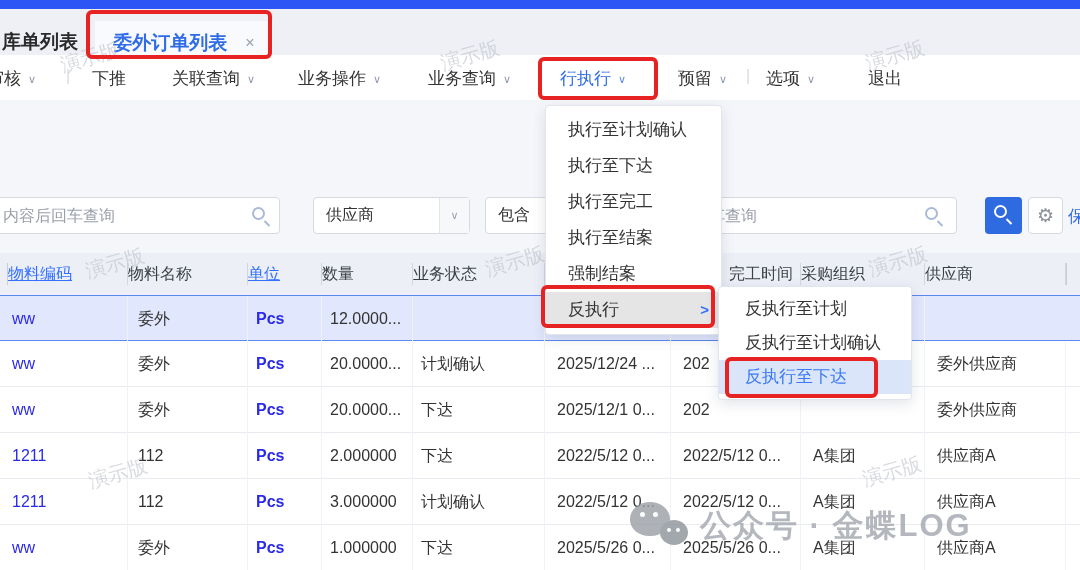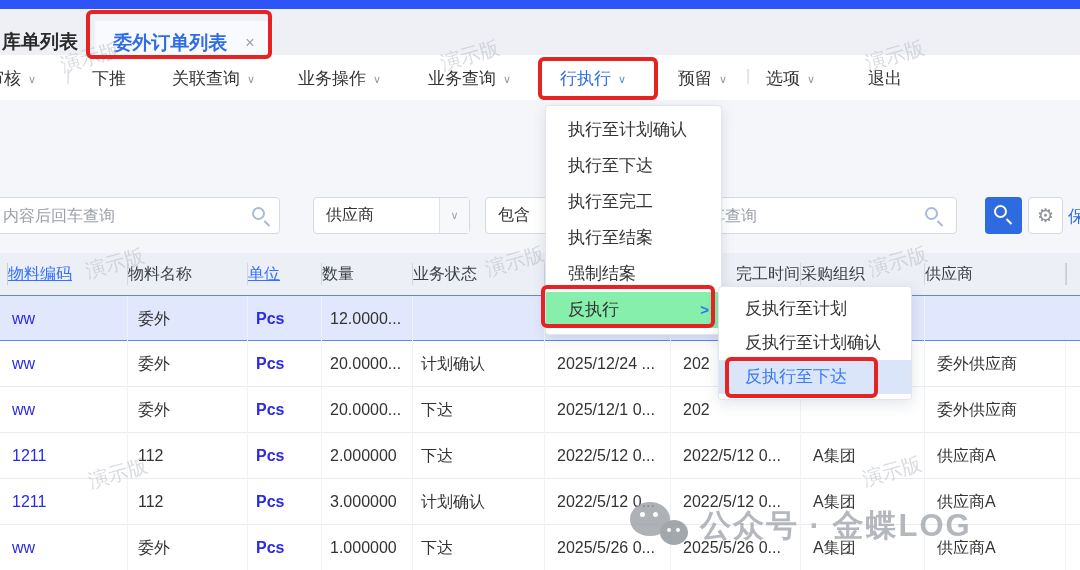--- a/index.html
+++ b/index.html
@@ -40,21 +40,21 @@
   .save-partial { position:absolute; left:1068px; top:205px; font-size:17px; color:#2f6ce6; white-space:nowrap; }
 
   
   .table { position:absolute; left:0; top:253px; width:1080px; }
   .thead, .trow { display:grid; grid-template-columns:8px 120px 120px 74px 91px 132px 126px 130px 124px 141px 1fr; align-items:center; }
   .thead { height:42px; background:#edeff7; font-size:16px; color:#3a3f47; }
   .thead > div { text-align:left; border-right:1px solid #d2d6e0; height:22px; line-height:22px; overflow:hidden; white-space:nowrap; }
   .thead > div.edge, .thead > div.rest { border-right:none; }
   .thead > div.edge { border-right:1px solid #c9cdd8; }
   .thead .hlink { color:#3370ff; text-decoration:underline; }
-  .thead .h-finish { text-align:right; padding-left:51px; }
+  .thead .h-finish { text-align:center; padding-left:51px; }
   .thead .h-rest { border-right:none; border-left:1px solid #c9cdd8; }
   .trow { height:46px; background:#fff; border-bottom:1px solid #e9ebf0; font-size:16px; }
   .trow > div { height:46px; line-height:46px; white-space:nowrap; overflow:hidden; border-right:1px solid #f1f2f6; }
   .trow > div.edge, .trow > div.rest { border-right:none; }
   .trow .c-code { padding-left:4px; color:#2a2ae8; }
   .trow .c-name { padding-left:10px; }
   .trow .c-unit { padding-left:8px; color:#2a2ae8; font-weight:700; }
   .trow .c-qty { padding-left:8px; }
   .trow .c-status { padding-left:8px; }
   .trow .c-date { padding-left:12px; }
@@ -70,21 +70,21 @@
   .wc-small { position:absolute; left:32px; top:20px; width:28px; height:25px; background:#8d9399; border-radius:50%; }
   .wc-big::before, .wc-big::after { content:""; position:absolute; top:10px; width:5px; height:5px; border-radius:50%; background:#fff; }
   .wc-big::before { left:10px; } .wc-big::after { left:23px; }
   .wc-small::before, .wc-small::after { content:""; position:absolute; top:8px; width:4px; height:4px; border-radius:50%; background:#fff; }
   .wc-small::before { left:7px; } .wc-small::after { left:16px; }
   .wc-text { font-size:31px; font-weight:600; color:#a2a7ae; letter-spacing:2px; white-space:nowrap;text-align:right; }
 
   
   .menu { position:absolute; left:545px; top:105px; width:177px; background:#fff; border:1px solid #e2e5ec; border-radius:4px; box-shadow:0 4px 14px rgba(60,70,100,.14); padding:6px 0; z-index:10; }
   .menu-item { height:36px; line-height:36px; padding-left:22px; font-size:17px; color:#333; cursor:pointer; position:relative; }
-  .menu-item.hover { background:#86efac; }
+  .menu-item.hover { background:#e5e5e5; }
   .menu-item .arrow { position:absolute; right:12px; top:0; color:#3370ff; font-size:15px; font-weight:700; }
   .submenu { position:absolute; left:718px; top:286px; width:194px; background:#fff; border:1px solid #e2e5ec; border-radius:4px; box-shadow:0 4px 14px rgba(60,70,100,.14); padding:5px 0; z-index:11; }
   .sub-item { height:34px; line-height:34px; padding-left:26px; font-size:17px; color:#333; cursor:pointer; }
   .sub-item.active { background:#dbe5fa; color:#3a7af3; }
 
   
   .rbox { position:absolute; border:4px solid #e62222; border-radius:6px; z-index:20; pointer-events:none; }
   .rbox-tab { left:86px; top:10px; width:186px; height:49px; }
   .rbox-linexec { left:538px; top:57px; width:120px; height:43px; }
   .rbox-reverse { left:541px; top:285px; width:174px; height:43px; }

